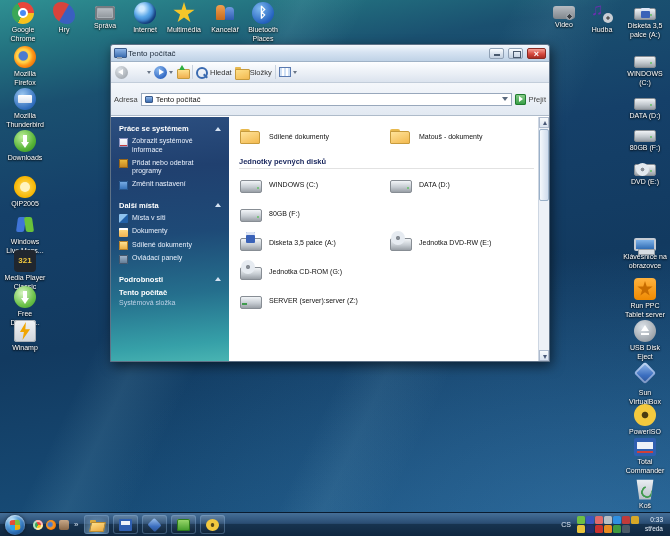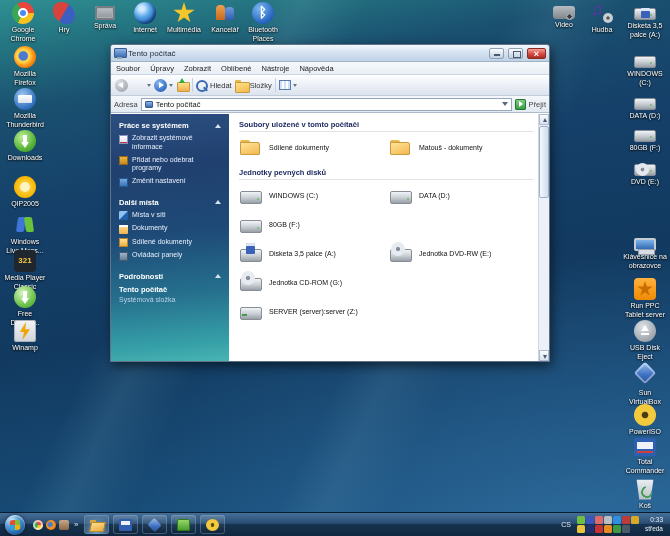--- a/index.html
+++ b/index.html
@@ -98,21 +98,21 @@
   .up-ic::after{content:"";position:absolute;left:3px;top:-1px;border-left:3.5px solid transparent;border-right:3.5px solid transparent;border-bottom:5px solid #2fae3f;}
   .sch-ic{width:12px;height:13px;position:relative;}
   .sch-ic::before{content:"";position:absolute;left:0;top:1px;width:8px;height:8px;border:2px solid #3a6ab0;border-radius:50%;}
   .sch-ic::after{content:"";position:absolute;left:7px;top:9px;width:5px;height:2px;background:#3a6ab0;transform:rotate(45deg);}
   .fld-ic{width:13px;height:11px;position:relative;}
   .fld-ic::before{content:"";position:absolute;left:0;top:0;width:6px;height:3px;background:#e8b94e;border-radius:1px 1px 0 0;}
   .fld-ic::after{content:"";position:absolute;left:0;top:2px;width:13px;height:9px;background:linear-gradient(160deg,#ffe08a,#f2b94f);border:1px solid #c79b3d;border-radius:1px;}
   .vws-ic{width:12px;height:10px;border:1px solid #5a7ab0;background:repeating-linear-gradient(90deg,#cfe0f5 0 2px,#fff 2px 4px);}
   .tsep{width:1px;height:14px;background:#c8d2de;}
 
-  .addrbar{height:17px;flex:0 0 17px;display:flex;align-items:center;gap:3px;padding:0 3px;background:linear-gradient(#f4f7fb,#e2e9f2);border-bottom:1px solid #aebbca;font-size:7.5px;color:#444;}
+  .addrbar{height:17px;flex:0 0 17px;display:flex;align-items:center;gap:3px;padding:16px 3px;background:linear-gradient(#f4f7fb,#e2e9f2);border-bottom:1px solid #aebbca;font-size:7.5px;color:#444;}
   .addr-box{flex:1;height:13px;background:#fff;border:1px solid #98a8bc;display:flex;align-items:center;gap:3px;padding:0 3px;color:#111;}
   .mini-pc{width:8px;height:7px;background:linear-gradient(#8fb6e8,#3a6cb0);border:1px solid #3a5a8a;border-radius:1px;flex:0 0 8px;}
   .addr-drop{margin-left:auto;width:0;height:0;border-left:3px solid transparent;border-right:3px solid transparent;border-top:4px solid #5a6a7e;}
   .go{display:flex;align-items:center;gap:2px;}
   .go-ic{width:11px;height:11px;border-radius:2px;background:linear-gradient(#8fd08f,#2f9a3f);box-shadow:inset 0 0 0 1px #1f7a2f;position:relative;}
   .go-ic::after{content:"";position:absolute;left:4px;top:2.5px;border-top:3px solid transparent;border-bottom:3px solid transparent;border-left:4px solid #fff;}
 
   .winbody{flex:1;display:flex;min-height:0;border-top:1px solid #fff;}
 
   
@@ -331,28 +331,20 @@
 
   <div class="window">
     <div class="titlebar">
       <div class="title-ic"></div>
       <div class="title-txt">Tento počítač</div>
       <div class="wbtn min"></div>
       <div class="wbtn max"></div>
       <div class="wbtn close"></div>
     </div>
 
-    <div class="menubar">
-      <span>Soubor</span>
-      <span>Úpravy</span>
-      <span>Zobrazit</span>
-      <span>Oblíbené</span>
-      <span>Nástroje</span>
-      <span>Nápověda</span>
-    </div>
 
     <div class="toolbar">
       <div class="tbtn">
         <div class="circ back"></div>
         <span class="dim">Zpět</span>
         <div class="drop"></div>
       </div>
       <div class="tbtn">
         <div class="circ fwd"></div>
         <div class="drop"></div>
@@ -436,21 +428,20 @@
           <div class="tp-h">
             <span class="tp-title">Podrobnosti</span>
             <span class="chev"></span>
           </div>
           <div class="tp-detail-name">Tento počítač</div>
           <div class="tp-detail-sub">Systémová složka</div>
         </div>
       </div>
 
       <div class="main">
-        <div class="grp-h">Soubory uložené v tomto počítači</div>
         <div class="grp-items">
           <div class="fitem">
               <div class="ci ci-folder"></div>
               <span>Sdílené dokumenty</span>
             </div>
           <div class="fitem">
               <div class="ci ci-folder"></div>
               <span>Matouš - dokumenty</span>
             </div>
         </div>

